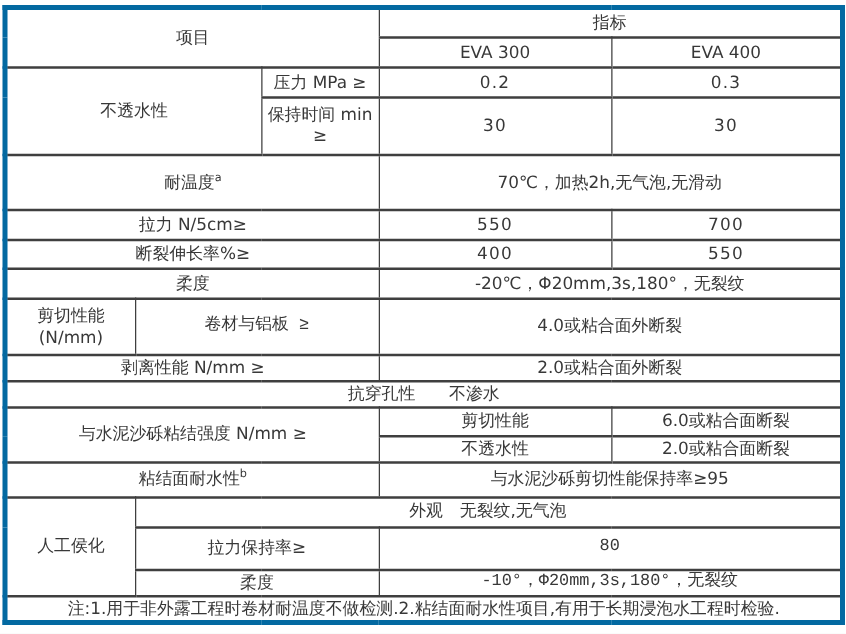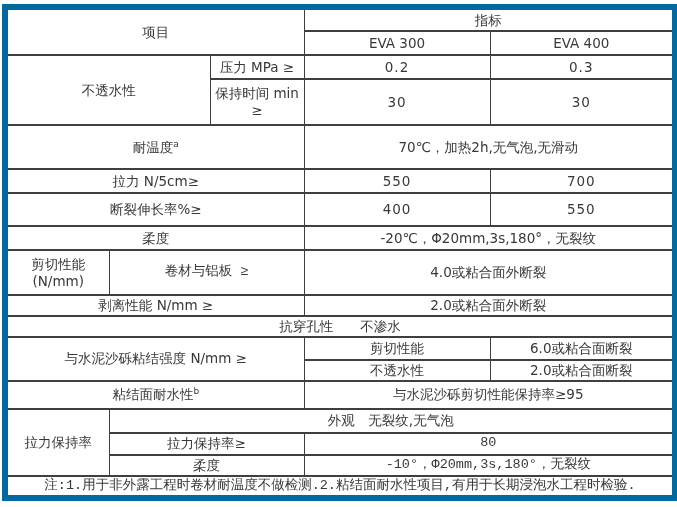--- a/index.html
+++ b/index.html
@@ -25,23 +25,23 @@
   table.spec td{
     border:solid #3f3f3f;
     border-width:2px 1px;
     text-align:center;
     vertical-align:middle;
     font-size:13.5px;
     line-height:1.25;
     padding:1px 3px;
     overflow:hidden;
   }
-  table.spec{border:6px solid #0369a1;}
+  table.spec{border:4px solid #0369a1;}
   td.left{text-align:left;padding-left:4px;font-family:Liberation Mono, monospace;}
-  td.note-cell{text-align:left;font-size:13px;padding-left:2px;font-family:Liberation Mono, monospace;}
+  td.note-cell{text-align:left;font-size:13px;padding-left:2px;}
   sup{font-size:9px;line-height:0;}
   .num{letter-spacing:1px;margin-left:20px;}
 </style>
 </head>
 <body>
 
 <div class="sheet">
 <table class="spec">
   <colgroup>
     <col style="width:104px">
@@ -77,21 +77,21 @@
     <td colspan="3"><span>耐温度</span><sup>a</sup></td>
     <td colspan="2">70℃，加热2h,无气泡,无滑动</td>
   </tr>
 
   <tr style="height:24px">
     <td colspan="3">拉力 N/5cm≥</td>
     <td class="num">550</td>
     <td class="num">700</td>
   </tr>
 
-  <tr style="height:33px">
+  <tr style="height:23px">
     <td colspan="3">断裂伸长率%≥</td>
     <td class="num">400</td>
     <td class="num">550</td>
   </tr>
 
   <tr style="height:24px">
     <td colspan="3">柔度</td>
     <td colspan="2">-20℃，Φ20mm,3s,180°，无裂纹</td>
   </tr>
 
@@ -119,24 +119,24 @@
     <td>不透水性</td>
     <td>2.0或粘合面断裂</td>
   </tr>
 
   <tr style="height:28px">
     <td colspan="3"><span>粘结面耐水性</span><sup>b</sup></td>
     <td colspan="2">与水泥沙砾剪切性能保持率≥95</td>
   </tr>
 
   <tr style="height:24px">
-    <td rowspan="3">拉力保持率</td>
+    <td rowspan="3">人工侯化</td>
     <td colspan="4">外观　无裂纹,无气泡</td>
   </tr>
-  <tr style="height:22px">
+  <tr style="height:34px">
     <td colspan="2">拉力保持率≥</td>
     <td colspan="2" class="left">80</td>
   </tr>
   <tr style="height:20px">
     <td colspan="2">柔度</td>
     <td colspan="2" class="left">-10°，Φ20mm,3s,180°，无裂纹</td>
   </tr>
 
   <tr style="height:19px">
     <td colspan="5" class="note-cell">注:1.用于非外露工程时卷材耐温度不做检测.2.粘结面耐水性项目,有用于长期浸泡水工程时检验.</td>

